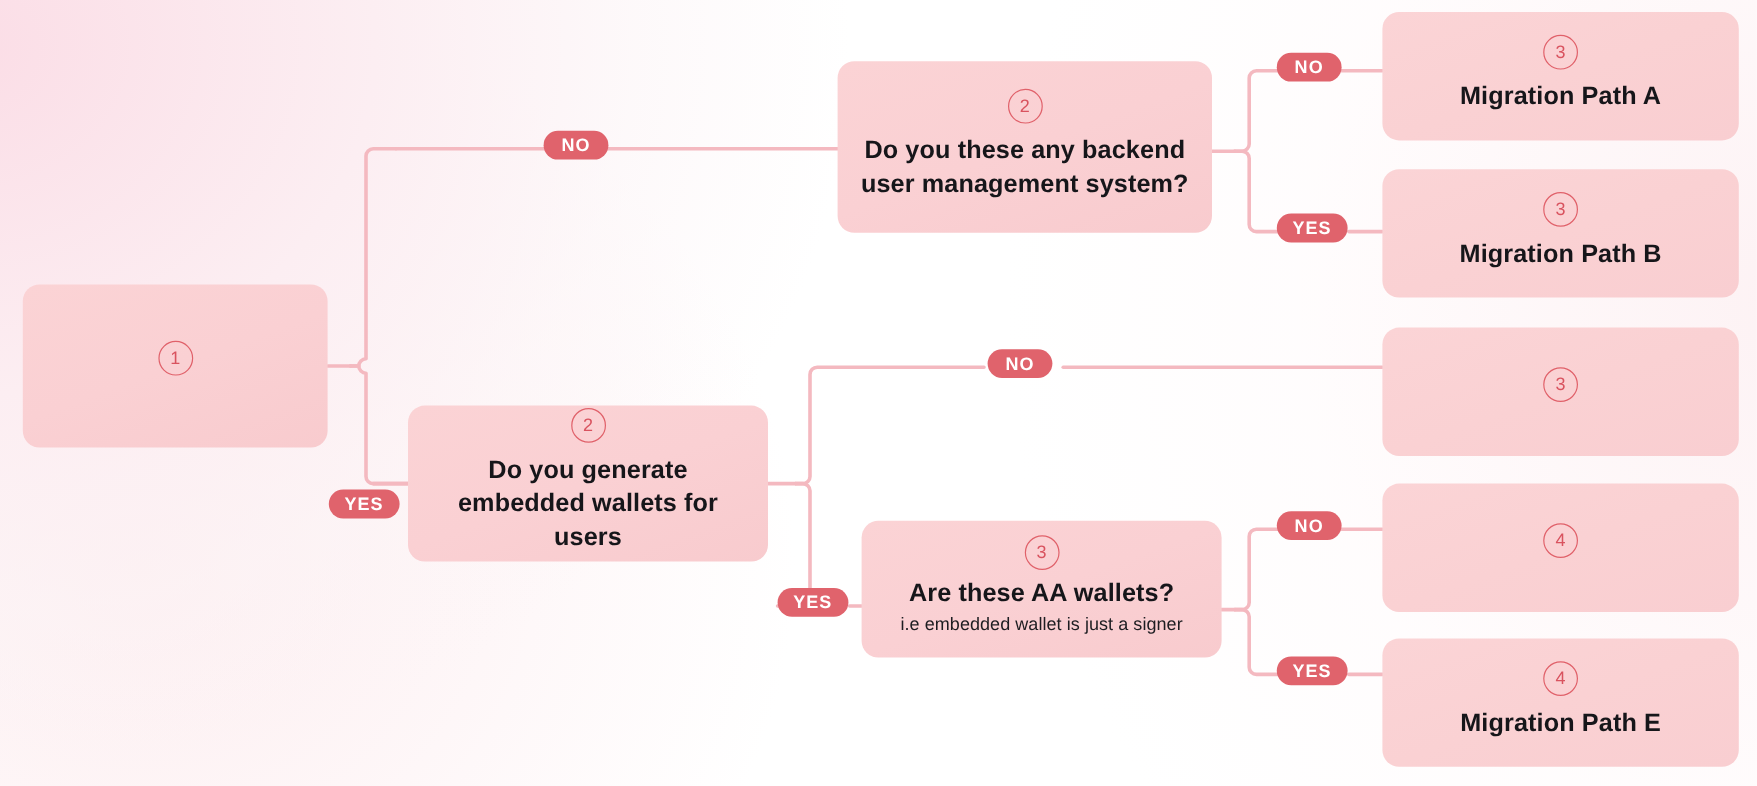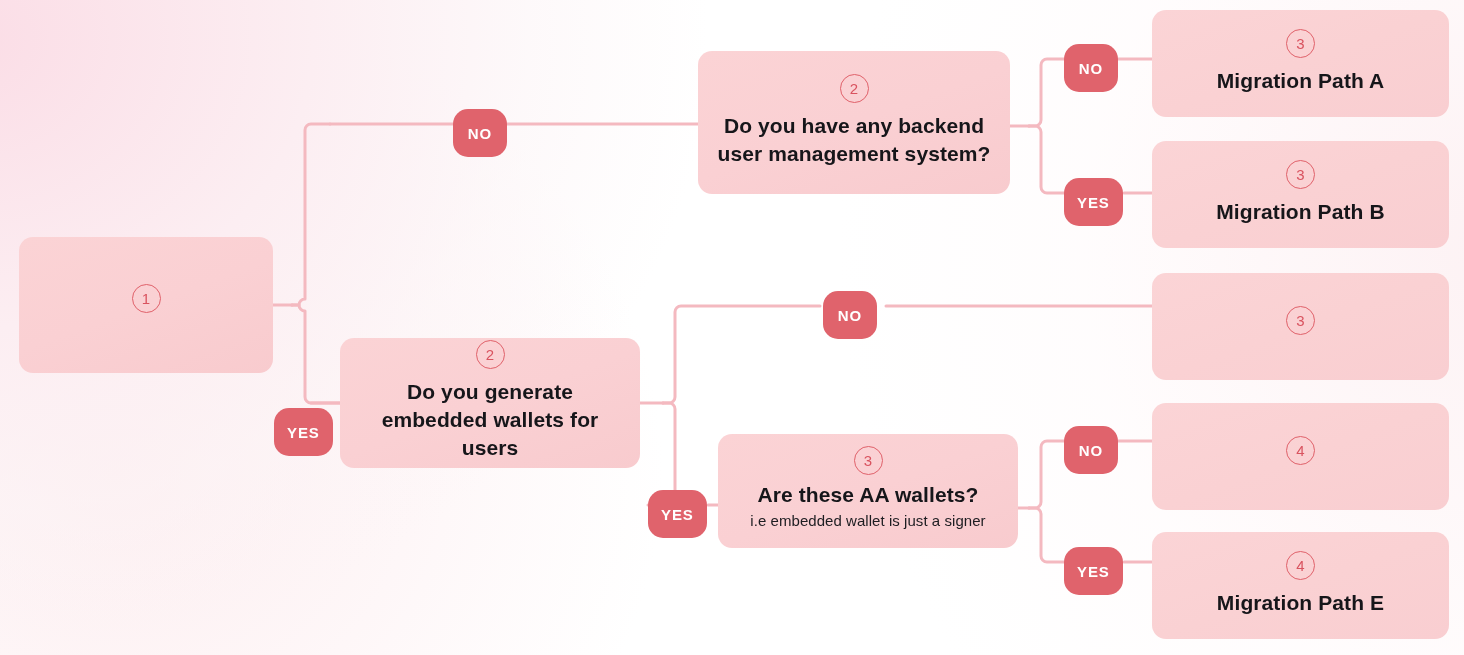--- a/index.html
+++ b/index.html
@@ -88,21 +88,21 @@
     line-height: 1.3;
     color: #1d1d21;
     margin-top: 2px;
     letter-spacing: 0.05px;
   }
 
   
   .pill {
     position: absolute;
     box-sizing: border-box;
-    height: 48px;
+    height: 24px;
     min-width: 54px;
     border-radius: 15px;
     background: #e0636c;
     color: #ffffff;
     font-size: 15px;
     letter-spacing: 0.9px;
     display: flex;
     align-items: center;
     justify-content: center;
     padding: 0 13px;
@@ -145,21 +145,21 @@
       <path d="M1124,562 H1152"></path>
     </g>
   </svg>
 
   <div class="node decision" style="left:19px; top:237px; width:254px; height:136px;">
     <div class="badge">1</div>
   </div>
 
   <div class="node decision" style="left:698px; top:51px; width:312px; height:143px;">
     <div class="badge">2</div>
-    <div class="node-title">Do you have any backend
+    <div class="node-title">Do you these any backend
 user management system?</div>
   </div>
 
   <div class="node decision" style="left:340px; top:338px; width:300px; height:130px;">
     <div class="badge">2</div>
     <div class="node-title">Do you generate
 embedded wallets for users</div>
   </div>
 
   <div class="node decision" style="left:718px; top:434px; width:300px; height:114px; padding-top:8px;">

